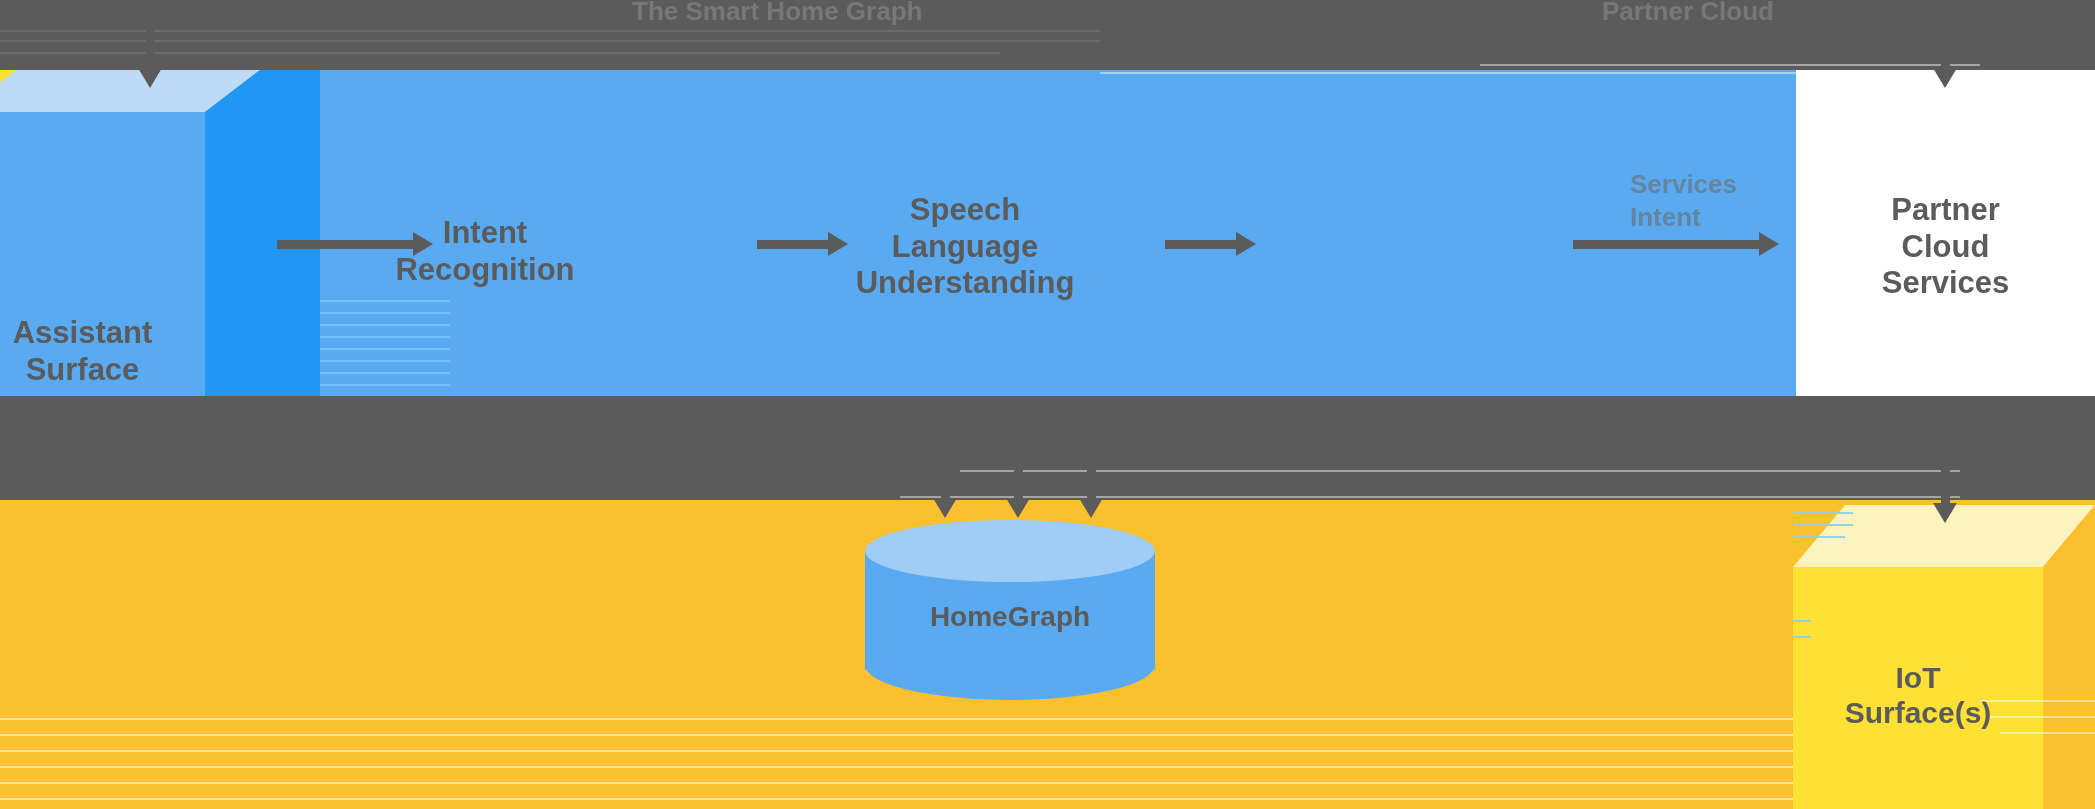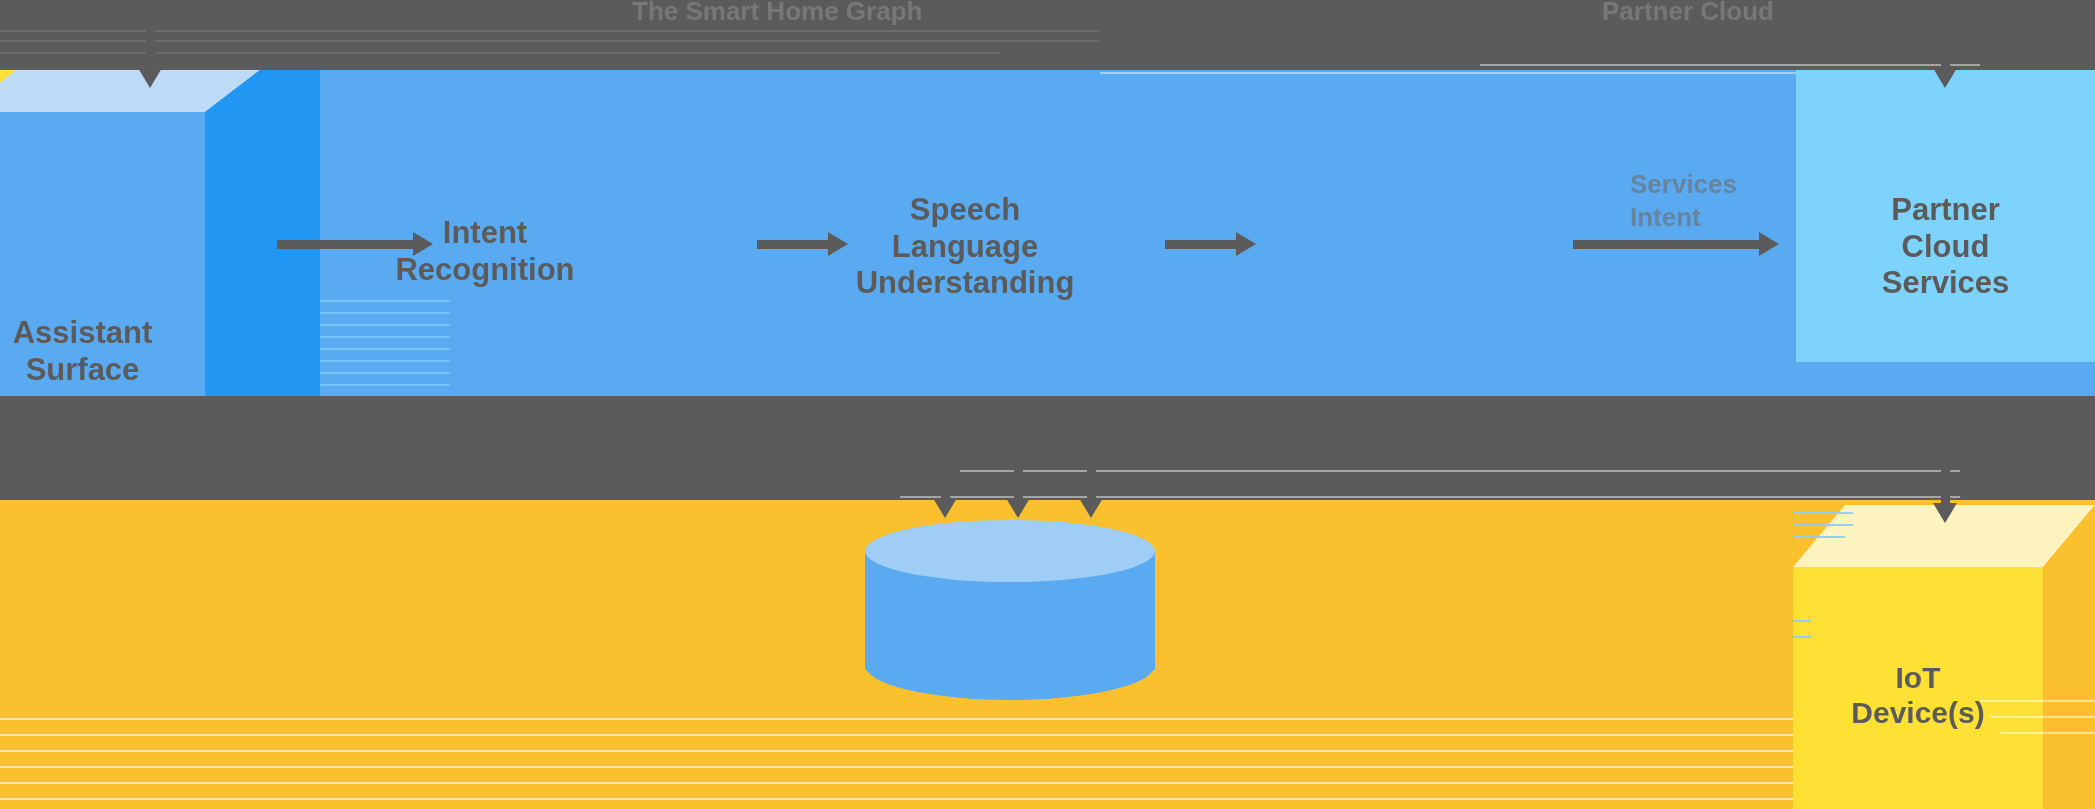--- a/index.html
+++ b/index.html
@@ -40,22 +40,22 @@
   #as-front{left:0;top:42px;width:245px;height:284px;background:#5aaaf2;}
   #as-side{left:245px;top:0;width:115px;height:326px;background:#2196f3;
            clip-path:polygon(55px 0,115px 0,115px 326px,0 326px,0 42px);}
   #as-yellow-wedge{
     position:absolute;left:0;top:0;width:60px;height:44px;background:#ffe035;
     clip-path:polygon(0 0,56px 0,0 44px);
   }
 
   
   #partner-cloud{
-    position:absolute;left:1796px;top:70px;width:299px;height:292px;
-    background:#7dd3fc;
+    position:absolute;left:1796px;top:70px;width:299px;height:326px;
+    background:#ffffff;
   }
 
   
   #iot-device{position:absolute;left:1793px;top:505px;width:302px;height:304px;}
   #iot-top{
     left:0;top:0;width:302px;height:62px;background:#fdf3bf;
     clip-path:polygon(52px 0,302px 0,250px 62px,0 62px);
   }
   #iot-front{left:0;top:62px;width:250px;height:242px;background:#ffe035;}
   #iot-side{left:250px;top:0;width:52px;height:304px;background:#fbc02d;
@@ -187,27 +187,28 @@
     <div class="label node-label" id="lbl-partner" style="left:0;top:122px;width:299px;">Partner
 Cloud
 Services</div>
   </div>
 
   <div id="homegraph">
     <div id="hg-bottom"></div>
     <div id="hg-body"></div>
     <div id="hg-top"></div>
   </div>
+  <div class="label" id="lbl-homegraph">HomeGraph</div>
 
   <div class="box3d" id="iot-device">
     <div class="face-top" id="iot-top"></div>
     <div class="face-front" id="iot-front"></div>
     <div class="face-side" id="iot-side"></div>
     <div class="label" id="lbl-iot">IoT
-Device(s)</div>
+Surface(s)</div>
   </div>
 
   <div class="arrow-h" id="arrow-as-to-speech"></div>
   <div class="arrow-h" id="arrow-speech-to-nlu"></div>
   <div class="arrow-h" id="arrow-nlu-to-sh"></div>
   <div class="arrow-h" id="arrow-sh-to-partner"></div>
 
   <div id="lbl-execution-intent">Services
 Intent</div>
 

